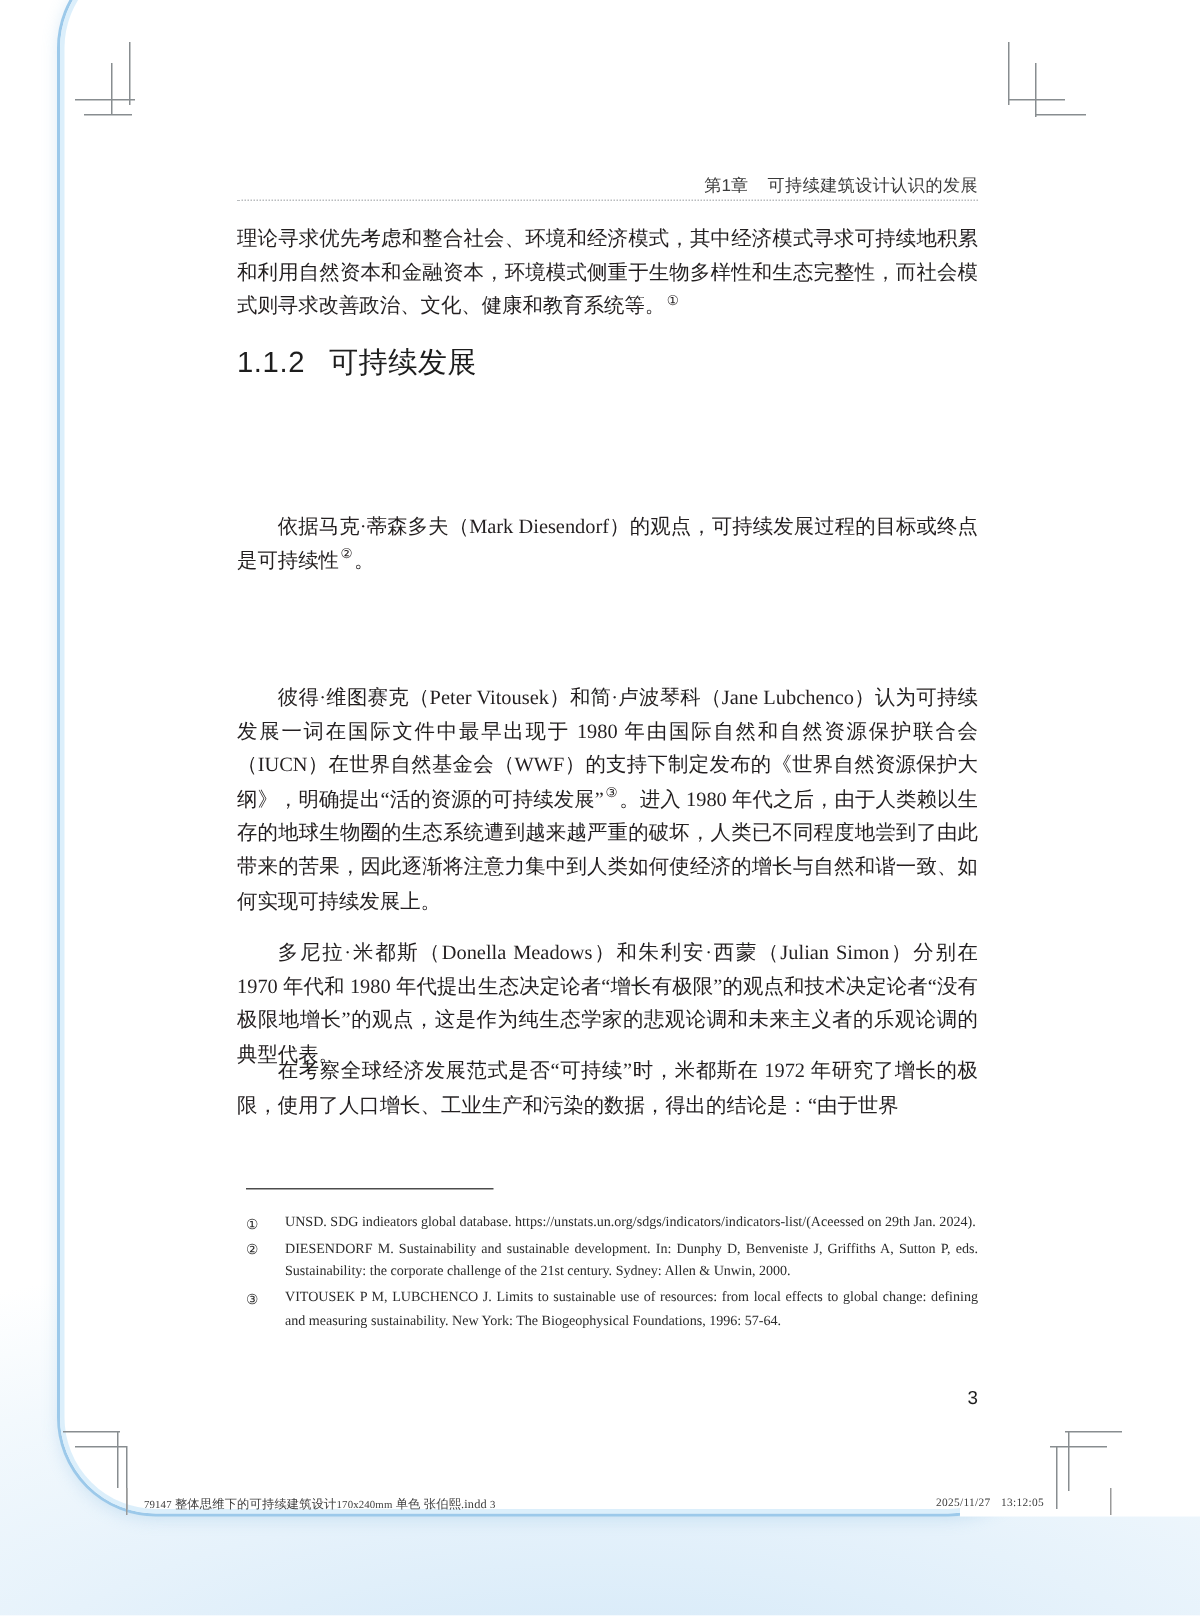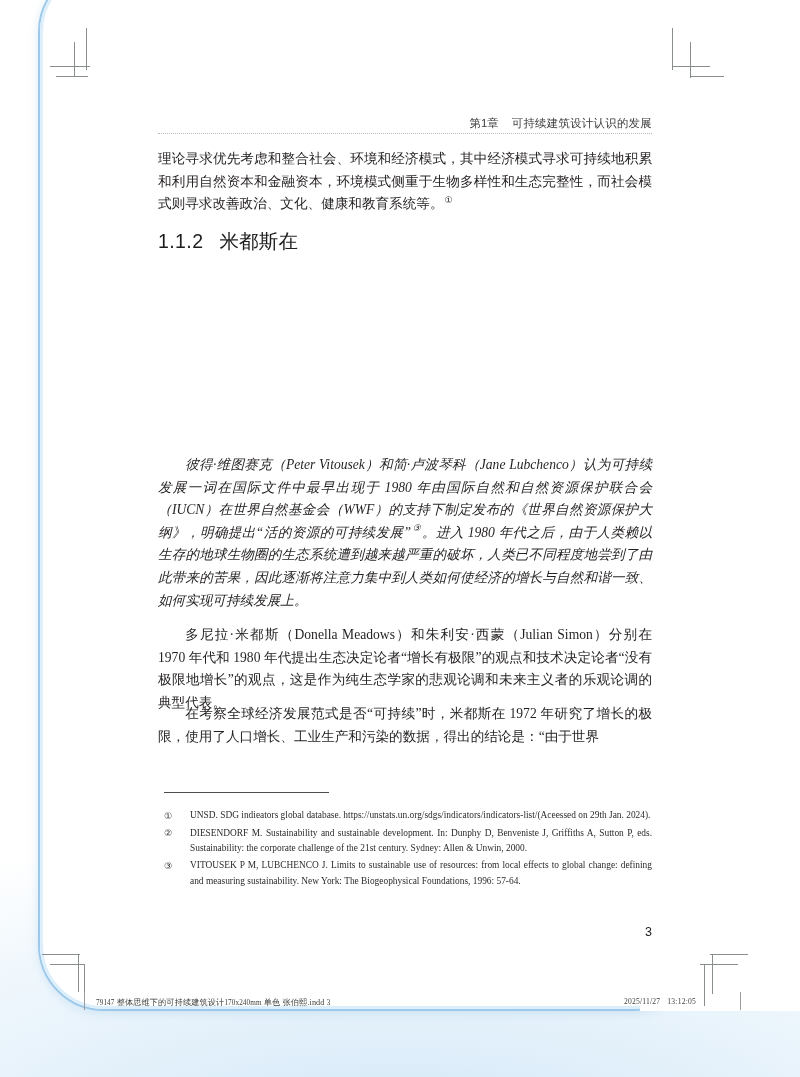--- a/index.html
+++ b/index.html
@@ -259,27 +259,30 @@
   <div id="running-head">
     <span class="chap-no">第1章</span><span class="gap"></span><span>可持续建筑设计认识的发展</span>
   </div>
   <div id="header-rule"></div>
 
   <div class="body-block" style="top:148px;">
     <p><span>理论寻求优先考虑和整合社会、环境和经济模式，其中经济模式寻求可持续地积累和利用自然资本和金融资本，环境模式侧重于生物多样性和生态完整性，而社会模式则寻求改善政治、文化、健康和教育系统等。</span><span class="sup">①</span></p>
   </div>
 
   <div id="section-heading">
-    <span class="num">1.1.2</span><span class="sp"></span><span>米都斯在</span>
-  </div>
-
-
-
-
-  <div class="body-block" style="top:454px;font-style:italic;">
+    <span class="num">1.1.2</span><span class="sp"></span><span>可持续发展</span>
+  </div>
+
+
+  <div class="body-block" style="top:340px;">
+    <p class="indent"><span>依据马克·蒂森多夫（Mark Diesendorf）的观点，可持续发展过程的目标或终点是可持续性</span><span class="sup">②</span><span>。</span></p>
+  </div>
+
+
+  <div class="body-block" style="top:454px;">
     <p class="indent"><span>彼得·维图赛克（Peter Vitousek）和简·卢波琴科（Jane Lubchenco）认为可持续发展一词在国际文件中最早出现于 1980 年由国际自然和自然资源保护联合会（IUCN）在世界自然基金会（WWF）的支持下制定发布的《世界自然资源保护大纲》，明确提出“活的资源的可持续发展”</span><span class="sup">③</span><span>。进入 1980 年代之后，由于人类赖以生存的地球生物圈的生态系统遭到越来越严重的破坏，人类已不同程度地尝到了由此带来的苦果，因此逐渐将注意力集中到人类如何使经济的增长与自然和谐一致、如何实现可持续发展上。</span></p>
   </div>
 
   <div class="body-block" style="top:624px;">
     <p class="indent">多尼拉·米都斯（Donella Meadows）和朱利安·西蒙（Julian Simon）分别在 1970 年代和 1980 年代提出生态决定论者“增长有极限”的观点和技术决定论者“没有极限地增长”的观点，这是作为纯生态学家的悲观论调和未来主义者的乐观论调的典型代表。</p>
   </div>
 
   <div class="body-block" style="top:703px;">
     <p class="indent">在考察全球经济发展范式是否“可持续”时，米都斯在 1972 年研究了增长的极限，使用了人口增长、工业生产和污染的数据，得出的结论是：“由于世界</p>
   </div>

